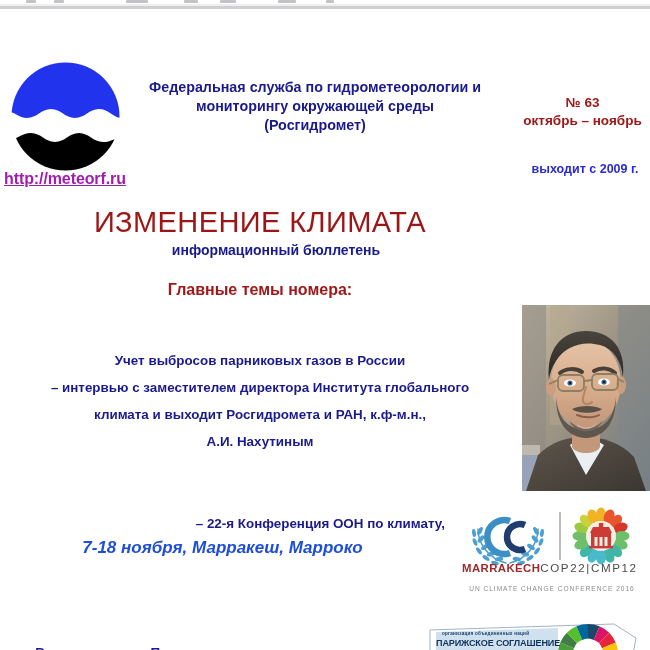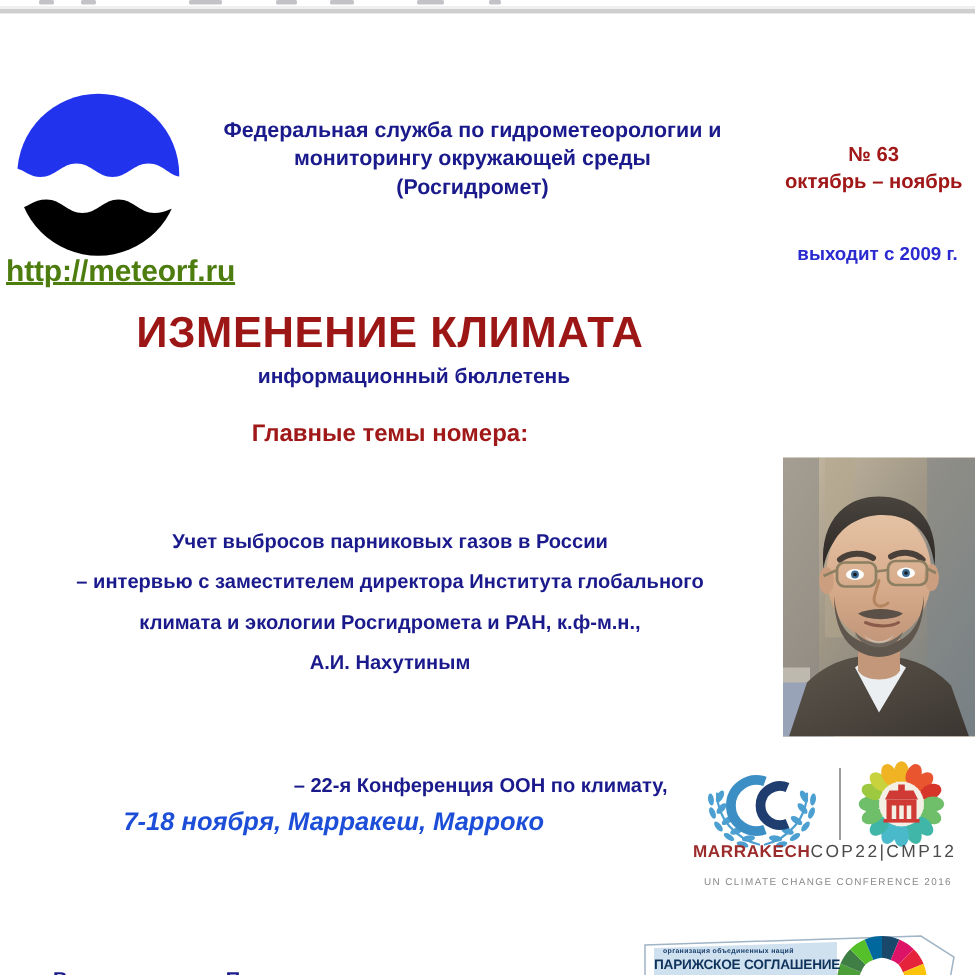--- a/index.html
+++ b/index.html
@@ -67,23 +67,23 @@
     height: 145px;
   }
   #rosgidromet-logo {
     position: absolute;
     left: 9px; top: 10px;
     width: 113px; height: 113px;
   }
   #logo-url {
     position: absolute;
     left: 4px; top: 120px;
-    font-size: 20px;
-    font-weight: bold;
-    color: #4d7c0f;
+    font-size: 16px;
+    font-weight: bold;
+    color: #a21caf;
     text-decoration: underline;
     letter-spacing: -0.1px;
     white-space: nowrap;
   }
   #agency-name {
     position: absolute;
     left: 125px; top: 28px;
     width: 380px;
     text-align: center;
     font-size: 14.3px;
@@ -113,21 +113,21 @@
     white-space: nowrap;
   }
 
   
   #main-title {
     position: absolute;
     top: 196px; left: 0;
     width: 650px;
     text-align: center;
     font-size: 29px;
-    font-weight: bold;
+    font-weight: normal;
     color: #9d1616;
     letter-spacing: 0.4px;
     padding-right: 130px;
     box-sizing: border-box;
   }
   #sub-title {
     position: absolute;
     top: 232px; left: 0;
     width: 650px;
     text-align: center;
@@ -316,21 +316,21 @@
     <div id="since-line">выходит с  2009 г.</div>
   </div>
 
   <div id="main-title">ИЗМЕНЕНИЕ КЛИМАТА</div>
   <div id="sub-title">информационный бюллетень</div>
   <div id="topics-header">Главные темы номера:</div>
 
   <div id="topic-interview">
     <div>Учет выбросов парниковых газов в России</div>
     <div>–  интервью с заместителем  директора Института глобального</div>
-    <div>климата и экологии Росгидромета и РАН,  к.ф-м.н.,</div>
+    <div>климата и выходит Росгидромета и РАН,  к.ф-м.н.,</div>
     <div>А.И. Нахутиным</div>
   </div>
 
   <div id="portrait-photo">
     <svg viewBox="0 0 128 186" width="128" height="186">
       <defs>
         <linearGradient id="bgwall" x1="0" y1="0" x2="1" y2="1">
           <stop offset="0%" stop-color="#c8bba4"></stop>
           <stop offset="45%" stop-color="#9d9484"></stop>
           <stop offset="100%" stop-color="#6f7a80"></stop>

